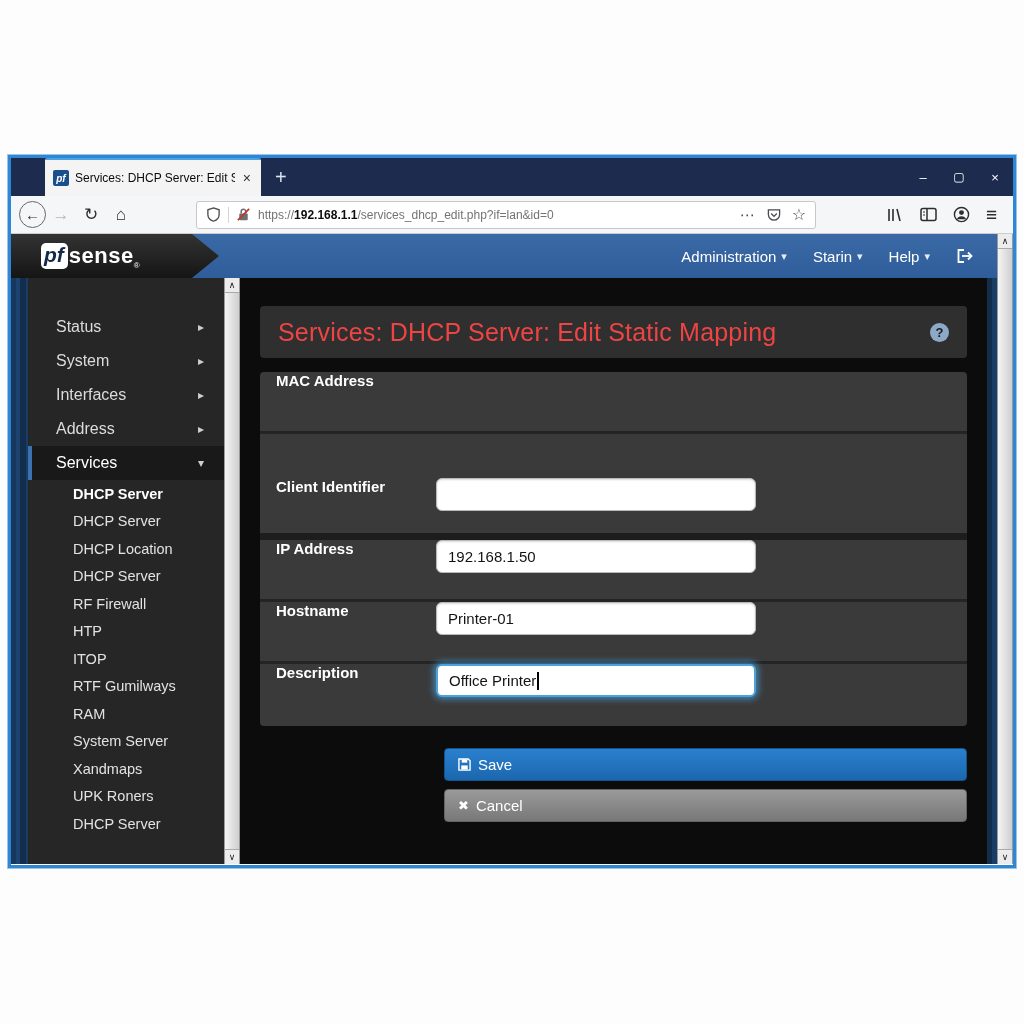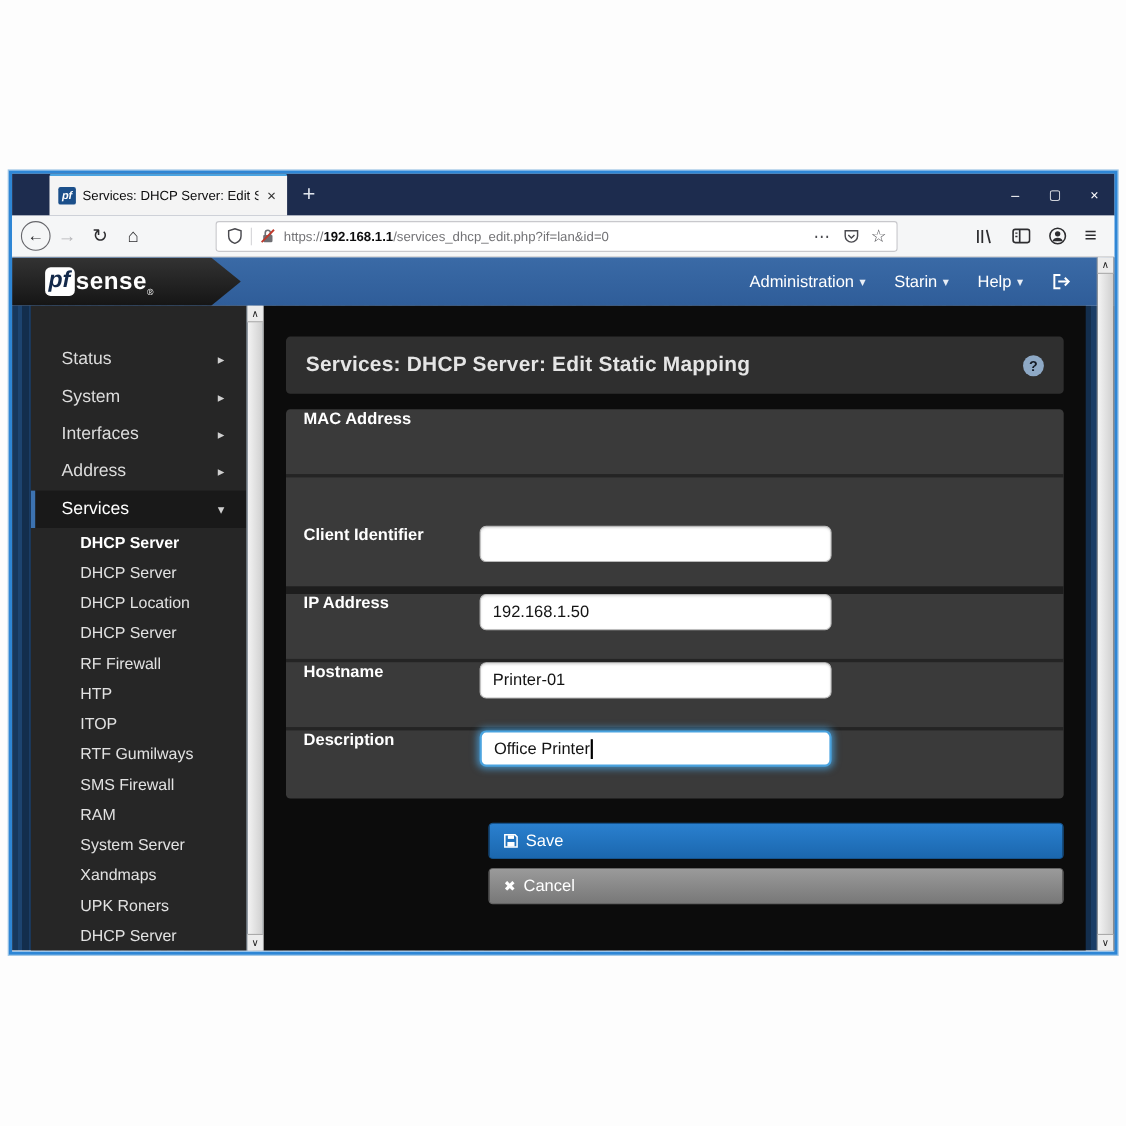--- a/index.html
+++ b/index.html
@@ -78,21 +78,21 @@
                   font-size:9px; color:#222; background:#ececec; }
   .vscroll .arr.up { top:0; border-bottom:1px solid #aaa; }
   .vscroll .arr.down { bottom:0; border-top:1px solid #aaa; }
   .sb-scroll { left:213px; }
   .page-scroll { right:0; top:-44px; }
 
   .content { position:absolute; left:229px; right:26px; top:0; bottom:0; background:#0c0c0c; padding:28px 20px; }
 
   .panel-title { background:#2f2f2f; border-radius:4px; height:52px; display:flex; align-items:center;
                  padding:0 18px; margin-bottom:14px; }
-  .panel-title h1 { font-size:19px; font-weight:700; color:#e5e5e5; letter-spacing:.2px; }
+  .panel-title h1 { font-size:25px; font-weight:400; color:#ef4444; letter-spacing:.2px; }
   .help-ic { margin-left:auto; width:19px; height:19px; border-radius:50%; background:#8ea9c6; color:#141b26;
              font-weight:bold; font-size:13px; display:flex; align-items:center; justify-content:center; }
 
   .formpanel { background:#3a3a3a; border-radius:4px; overflow:hidden; }
   .frow { display:flex; height:62px; padding-left:16px; border-bottom:3px solid #242424; }
   .frow.groupgap { border-bottom:7px solid #1d1d1d;margin-top:44px; }
   .frow:last-child { border-bottom:none; }
   .flabel { width:160px; flex:none; color:#fff; font-weight:bold; font-size:15px; }
   .tinput { width:320px; height:33px; background:#fff; border:1px solid #b9b9b9; border-radius:6px;
             display:flex; align-items:center; padding:0 11px; font-size:15px; color:#141414;
@@ -244,21 +244,20 @@
         </div>
 
         <div class="sub-item current">DHCP Server</div>
         <div class="sub-item">DHCP Server</div>
         <div class="sub-item">DHCP Location</div>
         <div class="sub-item">DHCP Server</div>
         <div class="sub-item">RF Firewall</div>
         <div class="sub-item">HTP</div>
         <div class="sub-item">ITOP</div>
         <div class="sub-item">RTF Gumilways</div>
-        <div class="sub-item">SMS Firewall</div>
         <div class="sub-item">RAM</div>
         <div class="sub-item">System Server</div>
         <div class="sub-item">Xandmaps</div>
         <div class="sub-item">UPK Roners</div>
         <div class="sub-item">DHCP Server</div>
       </div>
     </div>
 
     <div class="vscroll sb-scroll">
       <span class="arr up">∧</span>

